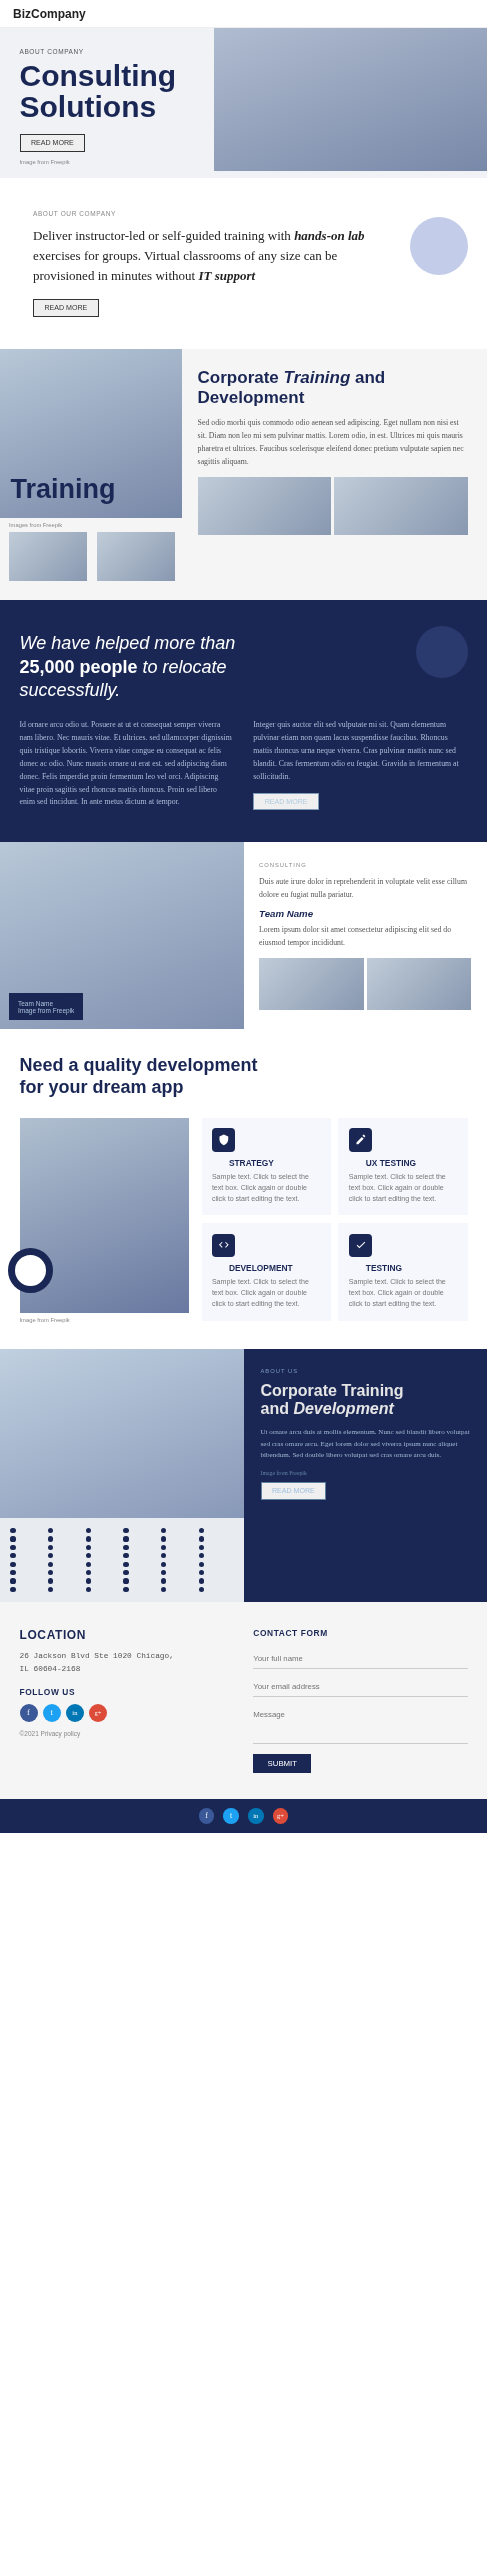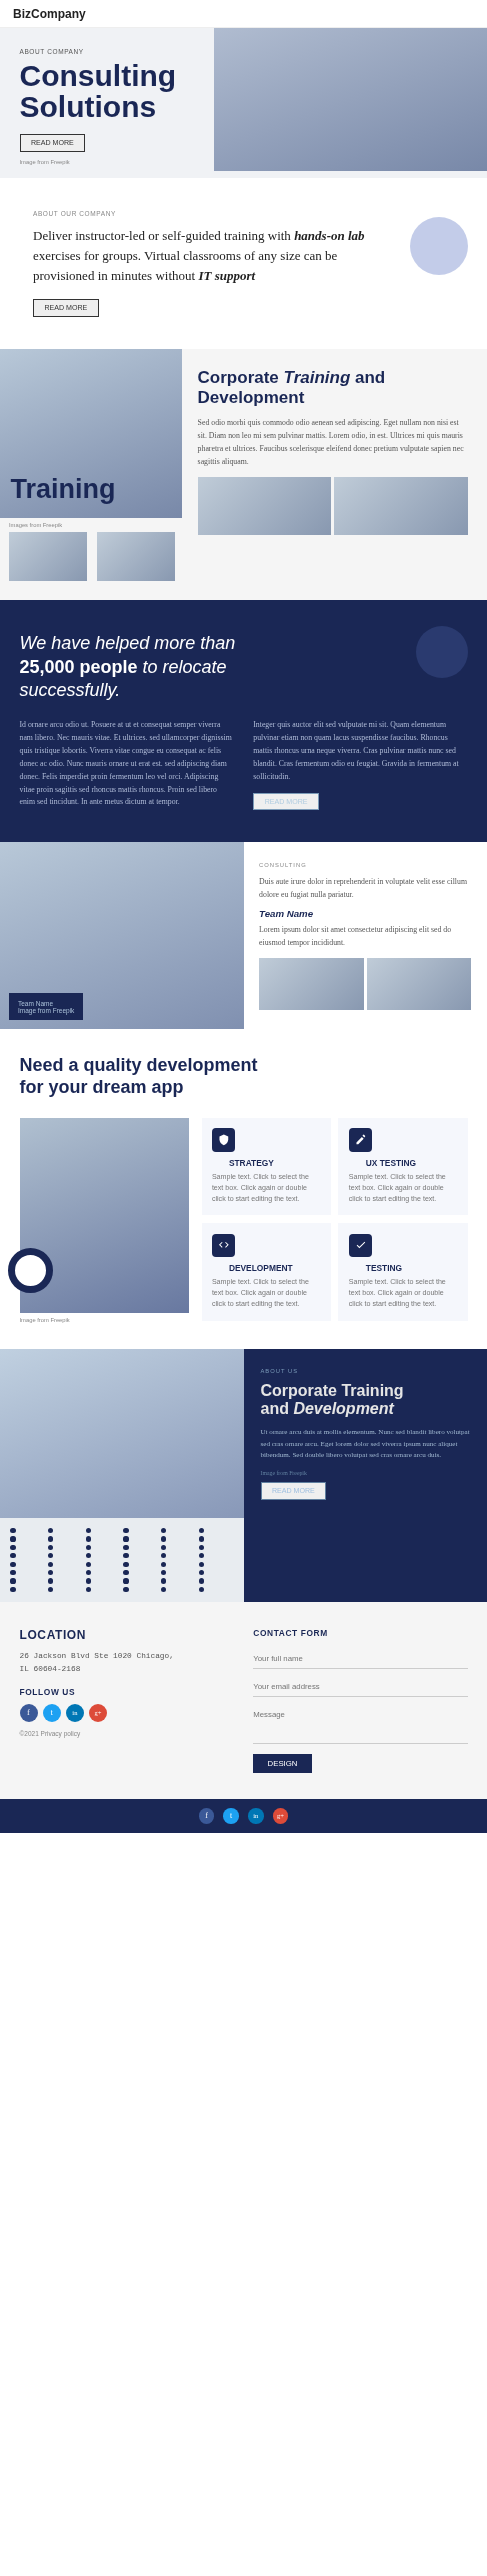--- a/index.html
+++ b/index.html
@@ -337,21 +337,21 @@
         <div class="social-icon si-gp" style="font-size:6.5px;">g+</div>
       </div>
       <div class="footer-policy">©2021 Privacy policy</div>
     </div>
   </div>
   <div class="contact-form">
     <h3>contact form</h3>
     <input type="text" placeholder="Your full name" style="">
     <input type="email" placeholder="Your email address" style="">
     <textarea placeholder="Message" style=""></textarea>
-    <button class="submit-btn">DESIGN</button>
+    <button class="submit-btn">SUBMIT</button>
   </div>
 </div>
 
 <div class="footer-bottom">
   <div class="footer-bottom-icon fbi-fb">f</div>
   <div class="footer-bottom-icon fbi-tw">t</div>
   <div class="footer-bottom-icon fbi-li" style="font-size:6.5px;">in</div>
   <div class="footer-bottom-icon fbi-gp" style="font-size:6.5px;">g+</div>
 </div>
 

